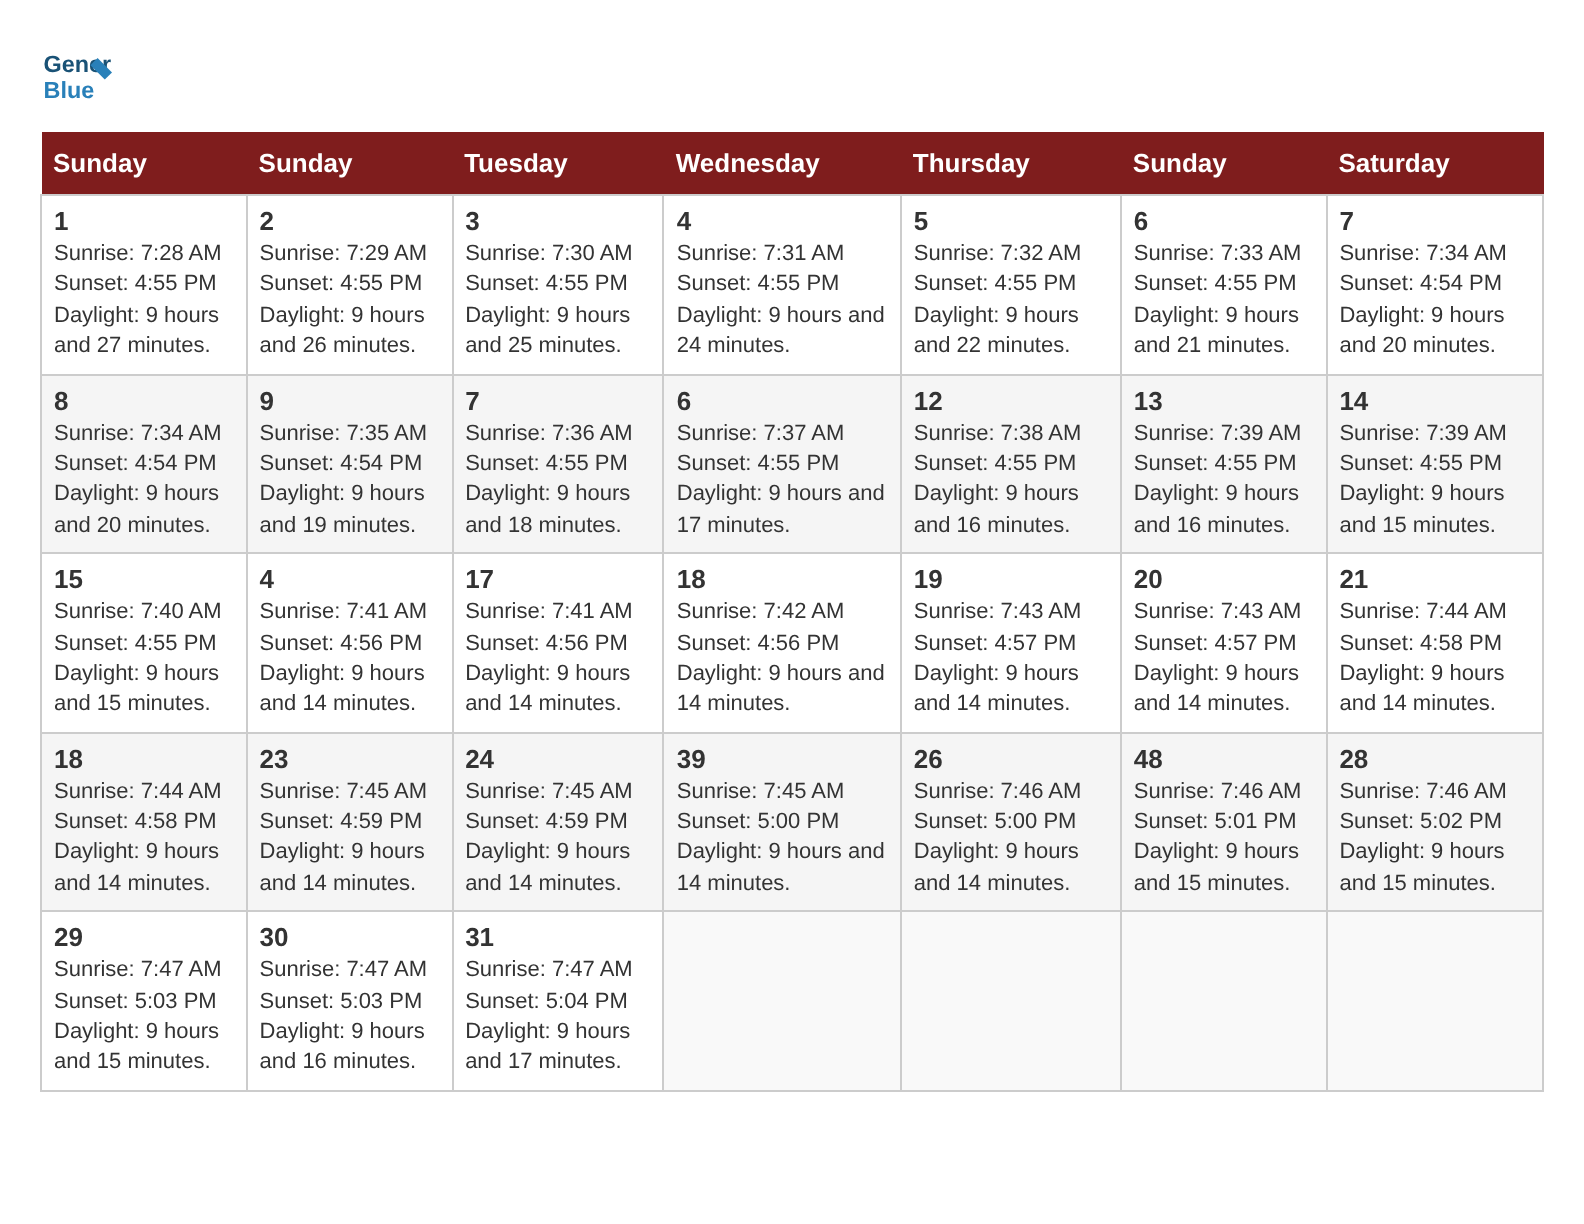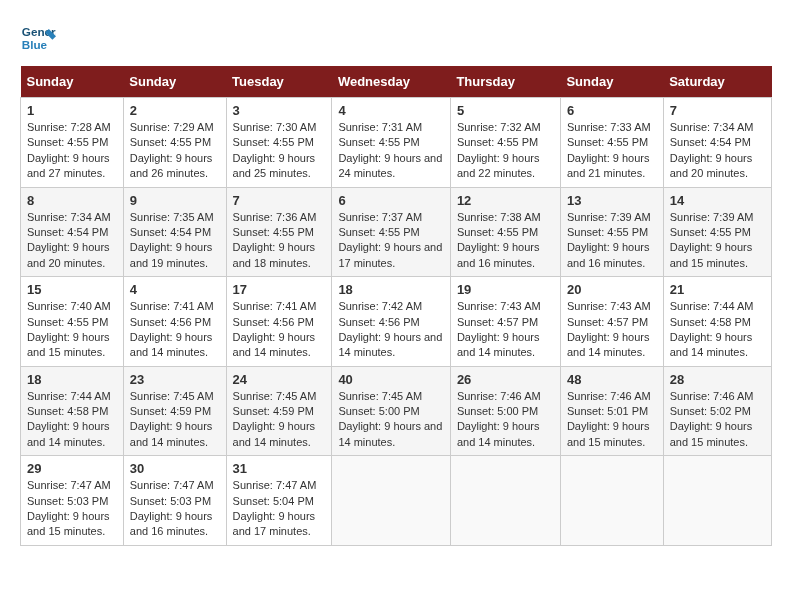--- a/index.html
+++ b/index.html
@@ -251,21 +251,21 @@
           Sunrise: 7:45 AM<br>Sunset: 4:59 PM<br>Daylight: 9 hours and 14 minutes.
         </div>
         </td>
         <td>
           <span class="day-num">24</span>
         <div class="cell-info">
           Sunrise: 7:45 AM<br>Sunset: 4:59 PM<br>Daylight: 9 hours and 14 minutes.
         </div>
         </td>
         <td>
-          <span class="day-num">40</span>
+          <span class="day-num">39</span>
         <div class="cell-info">
           Sunrise: 7:45 AM<br>Sunset: 5:00 PM<br>Daylight: 9 hours and 14 minutes.
         </div>
         </td>
         <td>
           <span class="day-num">26</span>
         <div class="cell-info">
           Sunrise: 7:46 AM<br>Sunset: 5:00 PM<br>Daylight: 9 hours and 14 minutes.
         </div>
         </td>

